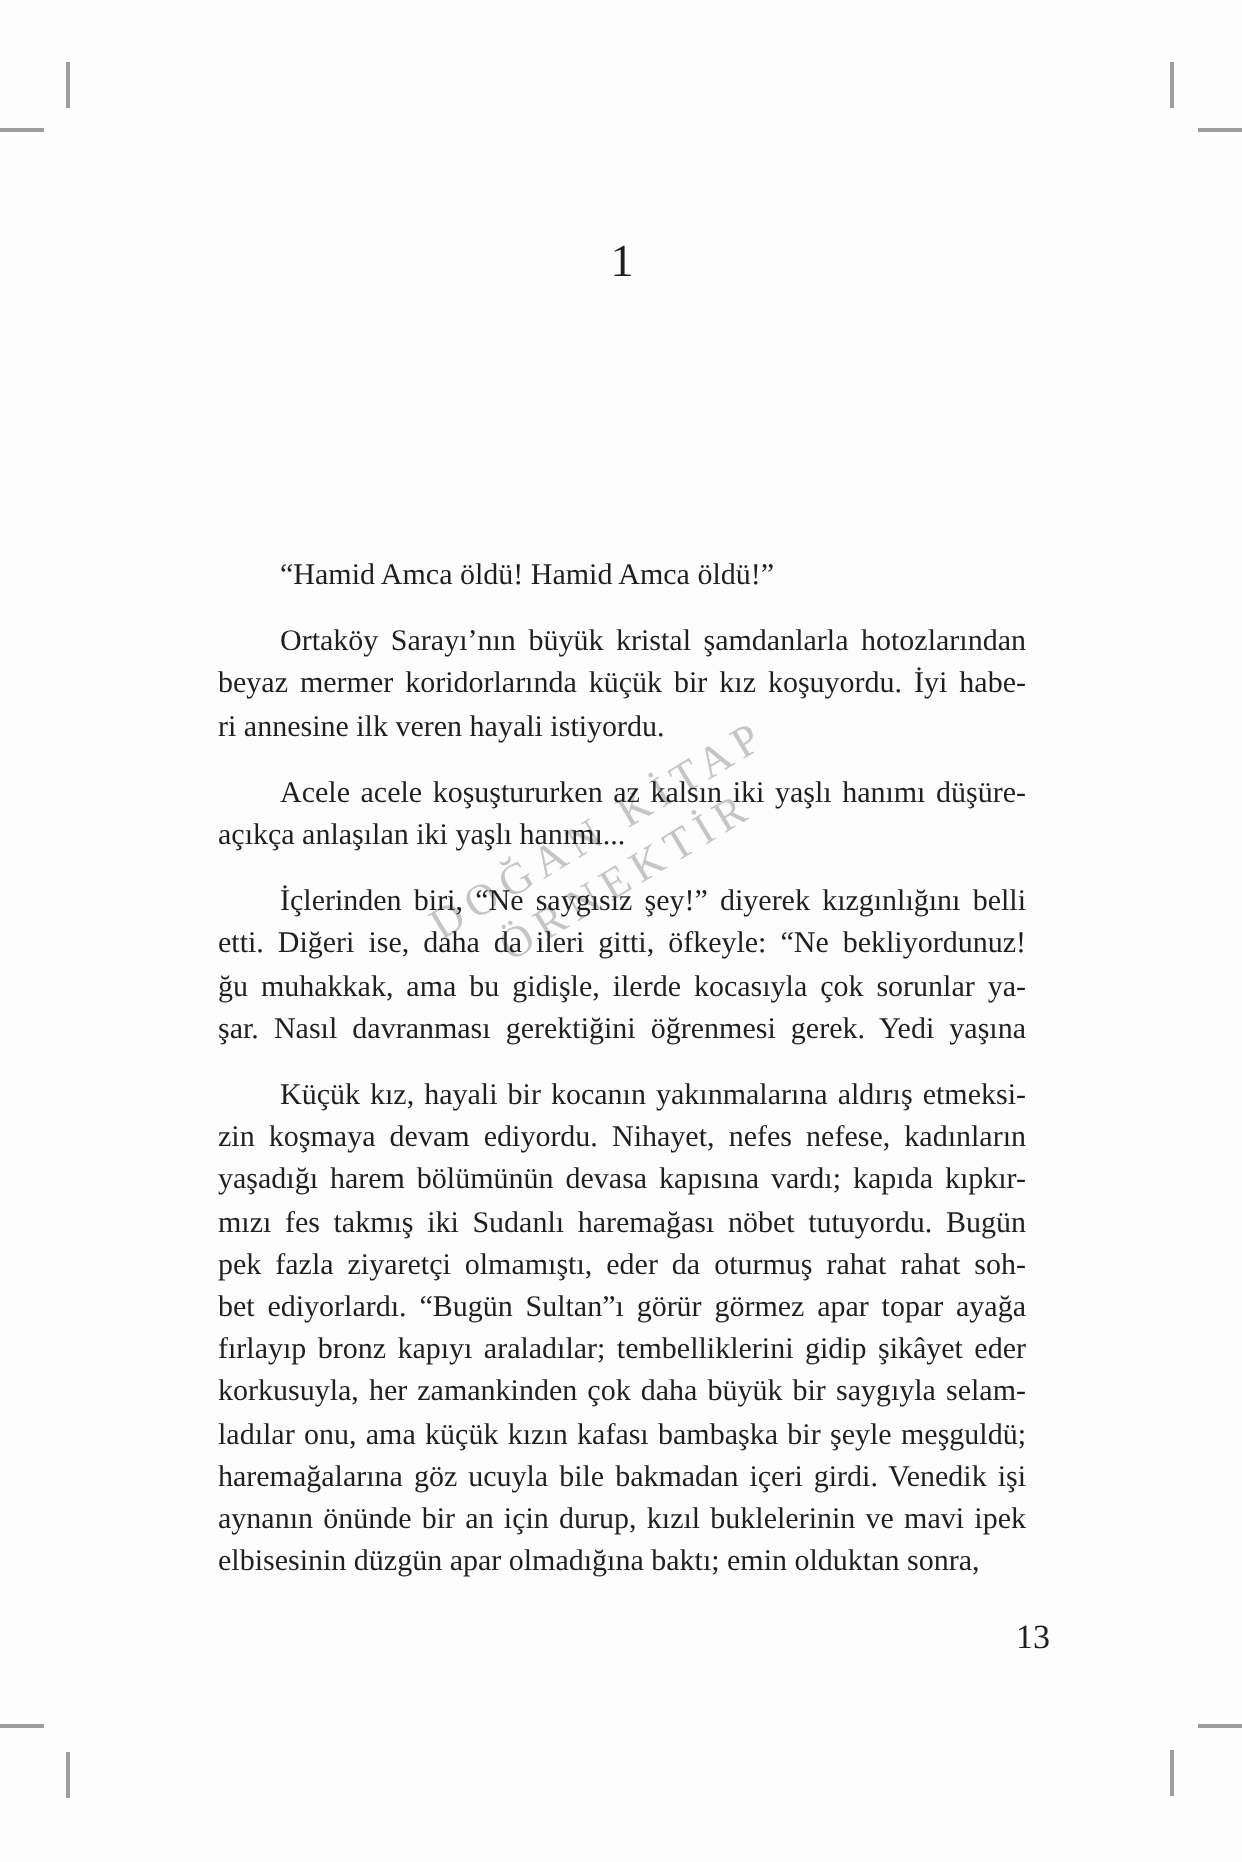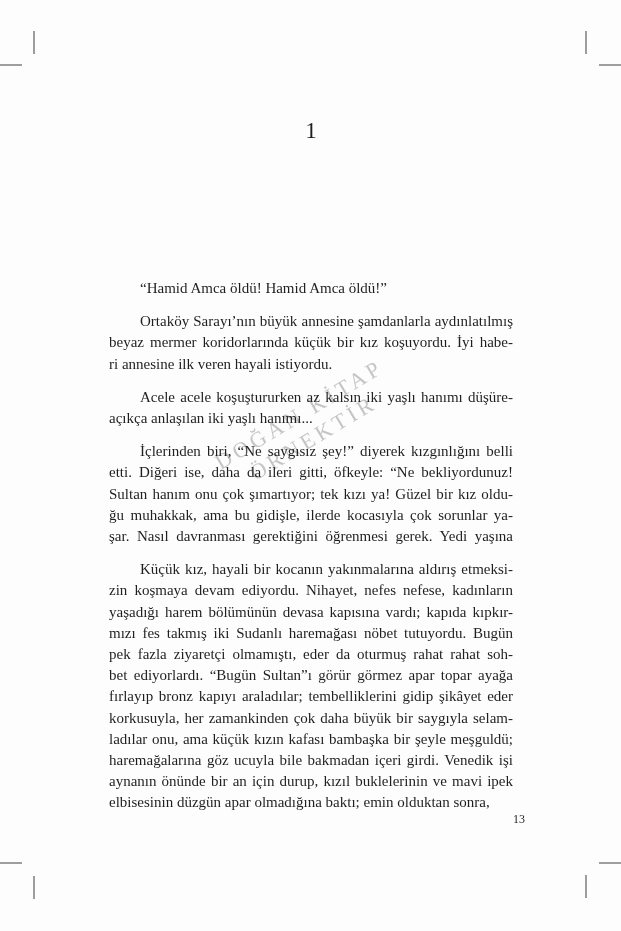--- a/index.html
+++ b/index.html
@@ -54,21 +54,21 @@
     line-height:21.2px;
     text-align:justify;
     text-align-last:justify;
     white-space:nowrap;
   }
   .line.first{text-indent:31px;}
   .line.last{text-align-last:left;white-space:normal;}
 
   .page-number{
     position:absolute;left:97px;top:810px;width:428px;
-    text-align:right;font-size:12px;line-height:18px;color:var(--ink);
+    text-align:right;font-size:17px;line-height:18px;color:var(--ink);
     z-index:2;
   }
 </style>
 </head>
 <body>
 
 <div class="page">
 
   <div class="crop v" style="left:33px;top:31px;"></div>
   <div class="crop h" style="left:0;top:64px;"></div>
@@ -84,32 +84,31 @@
   <div class="watermark">
     <div>DOĞAN KİTAP</div>
     <div>ÖRNEKTİR</div>
   </div>
 
   <div class="text-block">
       <div class="paragraph">
         <div class="line first last">“Hamid Amca öldü! Hamid Amca öldü!”</div>
       </div>
       <div class="paragraph">
-        <div class="line first">Ortaköy Sarayı’nın büyük annesine şamdanlarla aydınlatılmış</div>
+        <div class="line first">Ortaköy Sarayı’nın büyük kristal şamdanlarla hotozlarından</div>
         <div class="line">beyaz mermer koridorlarında küçük bir kız koşuyordu. İyi habe-</div>
         <div class="line last">ri annesine ilk veren hayali istiyordu.</div>
       </div>
       <div class="paragraph">
         <div class="line first">Acele acele koşuştururken az kalsın iki yaşlı hanımı düşüre-</div>
         <div class="line last">açıkça anlaşılan iki yaşlı hanımı...</div>
       </div>
       <div class="paragraph">
         <div class="line first">İçlerinden biri, “Ne saygısız şey!” diyerek kızgınlığını belli</div>
         <div class="line">etti. Diğeri ise, daha da ileri gitti, öfkeyle: “Ne bekliyordunuz!</div>
-        <div class="line">Sultan hanım onu çok şımartıyor; tek kızı ya! Güzel bir kız oldu-</div>
         <div class="line">ğu muhakkak, ama bu gidişle, ilerde kocasıyla çok sorunlar ya-</div>
         <div class="line">şar. Nasıl davranması gerektiğini öğrenmesi gerek. Yedi yaşına</div>
       </div>
       <div class="paragraph">
         <div class="line first">Küçük kız, hayali bir kocanın yakınmalarına aldırış etmeksi-</div>
         <div class="line">zin koşmaya devam ediyordu. Nihayet, nefes nefese, kadınların</div>
         <div class="line">yaşadığı harem bölümünün devasa kapısına vardı; kapıda kıpkır-</div>
         <div class="line">mızı fes takmış iki Sudanlı haremağası nöbet tutuyordu. Bugün</div>
         <div class="line">pek fazla ziyaretçi olmamıştı, eder da oturmuş rahat rahat soh-</div>
         <div class="line">bet ediyorlardı. “Bugün Sultan”ı görür görmez apar topar ayağa</div>

